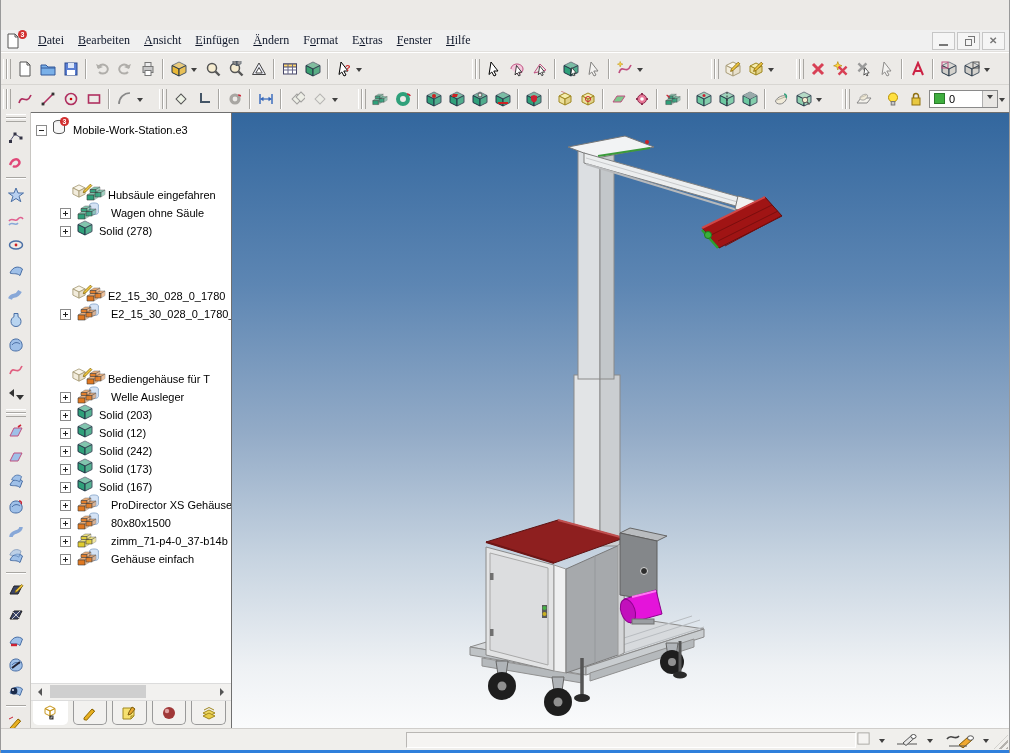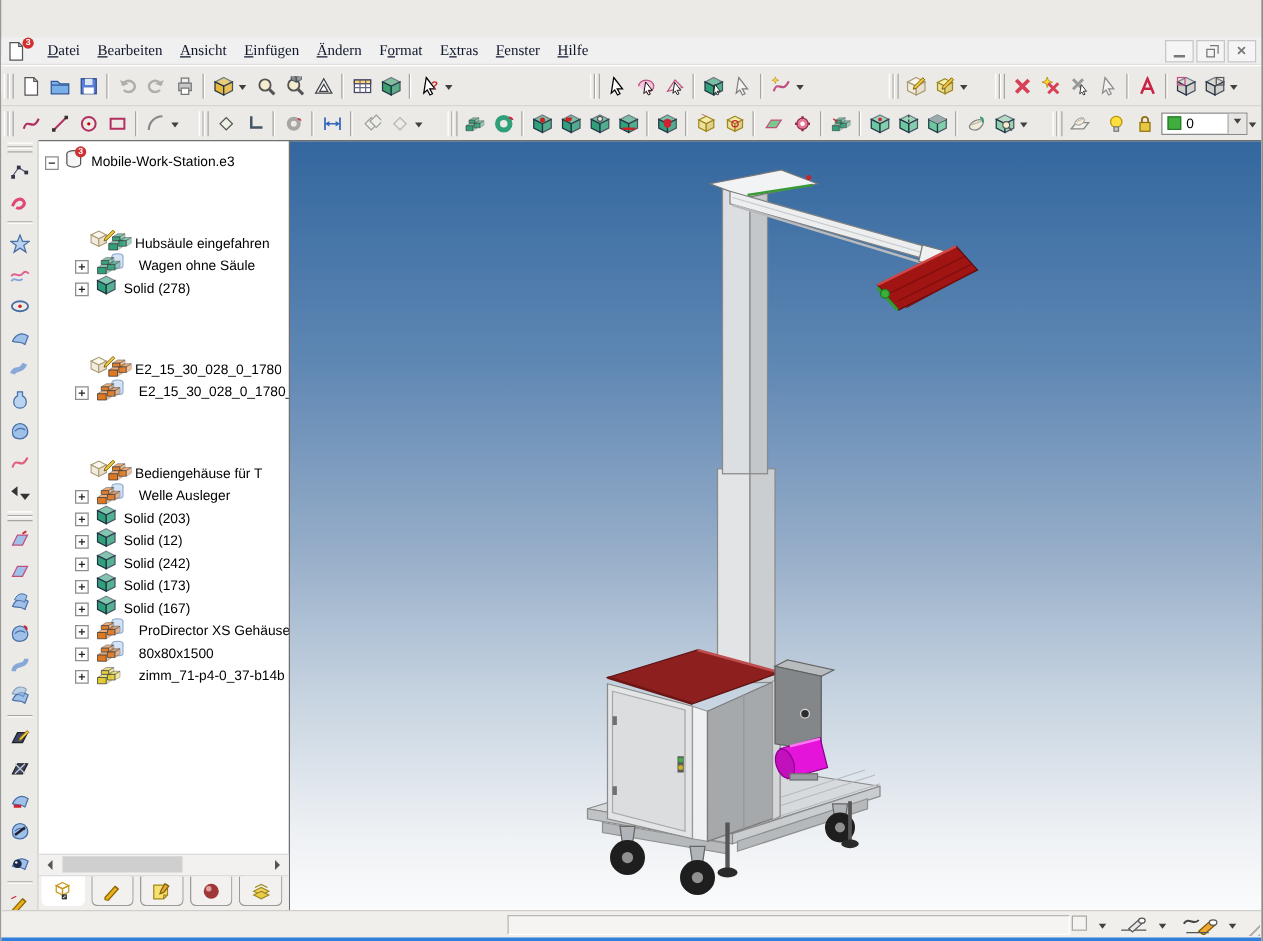--- a/index.html
+++ b/index.html
@@ -1018,20 +1018,32 @@
       </div>
       <div class="trow child">
         <span class="exp plus"></span>
         <span class="ticn">
           <svg width="20" height="16" viewBox="0 0 20 16" style="left:2px;top:2px;color:#e0cc30">
               <use href="#i-bricks"></use>
             </svg>
         </span>
         <span class="tlabel">zimm_71-p4-0_37-b14b</span>
       </div>
+      <div class="trow child">
+        <span class="exp plus"></span>
+        <span class="ticn">
+          <svg width="14" height="14" viewBox="0 0 16 16" style="left:12px;top:0">
+              <use href="#i-cyl"></use>
+            </svg>
+          <svg width="20" height="16" viewBox="0 0 20 16" style="left:2px;top:2px;color:#e07820">
+              <use href="#i-bricks"></use>
+            </svg>
+        </span>
+        <span class="tlabel">Gehäuse einfach</span>
+      </div>
     </div>
     <div id="treehscroll">
       <span class="sarrow left">
           <i></i>
         </span>
       <span class="strack">
           <span class="sthumb"></span>
         </span>
       <span class="sarrow right">
           <i></i>

